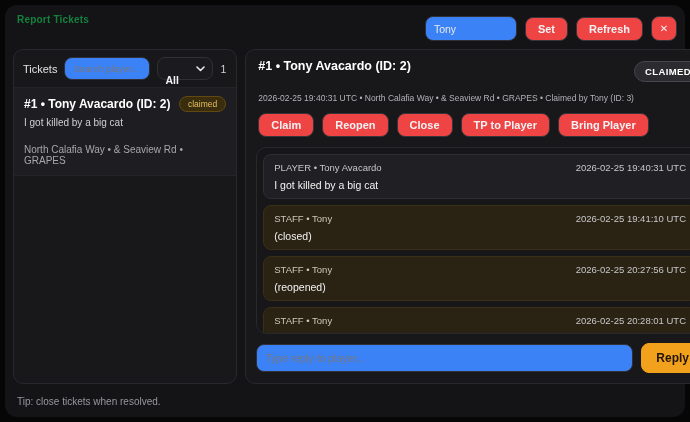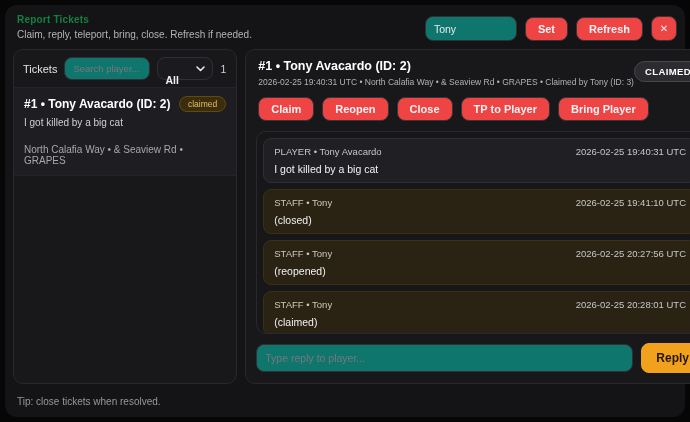--- a/index.html
+++ b/index.html
@@ -13,21 +13,21 @@
     position:absolute; left:5px; top:5px; width:680px; height:412px;
     background:#141417; border-radius:12px;
     display:flex; flex-direction:column;
   }
   
   .topbar { display:flex; justify-content:space-between; align-items:flex-start; padding:9px 8px 4px 12px; }
   .titleblock .title { font-size:10px; font-weight:bold; color:#15803d; letter-spacing:.2px; }
   .titleblock .subtitle { font-size:10px; color:#b3b3b8; margin-top:4px; }
   .topcontrols { display:flex; align-items:center; gap:8px; padding-top:2px; }
   .txtinput {
-    background:#0f766e; border:1px solid #2f2f35; border-radius:8px;
+    background:#3b82f6; border:1px solid #2f2f35; border-radius:8px;
     color:#e8e8ea; font-family:"Liberation Sans", sans-serif; font-size:10.5px;
     padding:0 8px; outline:none;
   }
   .staff-input { width:92px; height:25px; }
   .btn {
     background:#ef4444; border:1px solid #35353b; border-radius:8px;
     color:#f2f2f4; font-family:"Liberation Sans", sans-serif;
     font-size:11px; font-weight:bold; padding:5px 12px; cursor:pointer; white-space:nowrap;
   }
   .iconbtn { width:26px; height:25px; padding:0; font-size:10px; line-height:23px; text-align:center; font-weight:normal; }
@@ -53,21 +53,21 @@
   .badge-gold {
     font-size:8.5px; color:#e6bd62; background:#3a2d0e; border:1px solid #63490f;
     border-radius:999px; padding:2px 8px; white-space:nowrap;
   }
   .ticket-preview { font-size:10px; color:#d0d0d4; margin-top:5px; }
   .ticket-loc { font-size:10px; color:#a6a6ab; margin-top:16px; }
   
   .detail { flex:1; display:flex; flex-direction:column; }
   .detail-head { display:flex; justify-content:space-between; align-items:flex-start; padding:9px 12px 2px 12px; }
   .detail-title { font-size:12.5px; font-weight:bold; color:#ffffff; }
-  .detail-meta { font-size:8.5px; color:#b2b2b6; margin-top:4px; white-space:nowrap; }
+  .detail-meta { font-size:8.5px; color:#b2b2b6; margin-top:20px; white-space:nowrap; }
   .badge-status {
     font-size:9.5px; font-weight:bold; letter-spacing:.4px; color:#ffffff;
     background:#2b2b30; border:1px solid #46464d; border-radius:999px; padding:4px 10px; margin-top:2px;
   }
   .actions { display:flex; gap:8px; padding:8px 12px 2px 12px; }
   .messages {
     flex:1; margin:8px 10px 0 10px; border:1px solid #28282d; border-radius:10px;
     background:#17171a; padding:6px; display:flex; flex-direction:column; gap:6px;
     overflow:hidden; min-height:0;
   }
@@ -93,21 +93,20 @@
   input::placeholder { color:#77777d; }
 </style>
 </head>
 <body>
 
 <div class="window">
 
   <div class="topbar">
     <div class="titleblock">
       <div class="title">Report Tickets</div>
-      <div class="subtitle">Claim, reply, teleport, bring, close. Refresh if needed.</div>
     </div>
     <div class="topcontrols">
       <input class="txtinput staff-input" type="text" value="Tony" style="">
       <button class="btn">Set</button>
       <button class="btn">Refresh</button>
       <button class="btn iconbtn">
         <span>✕</span>
       </button>
     </div>
   </div>

